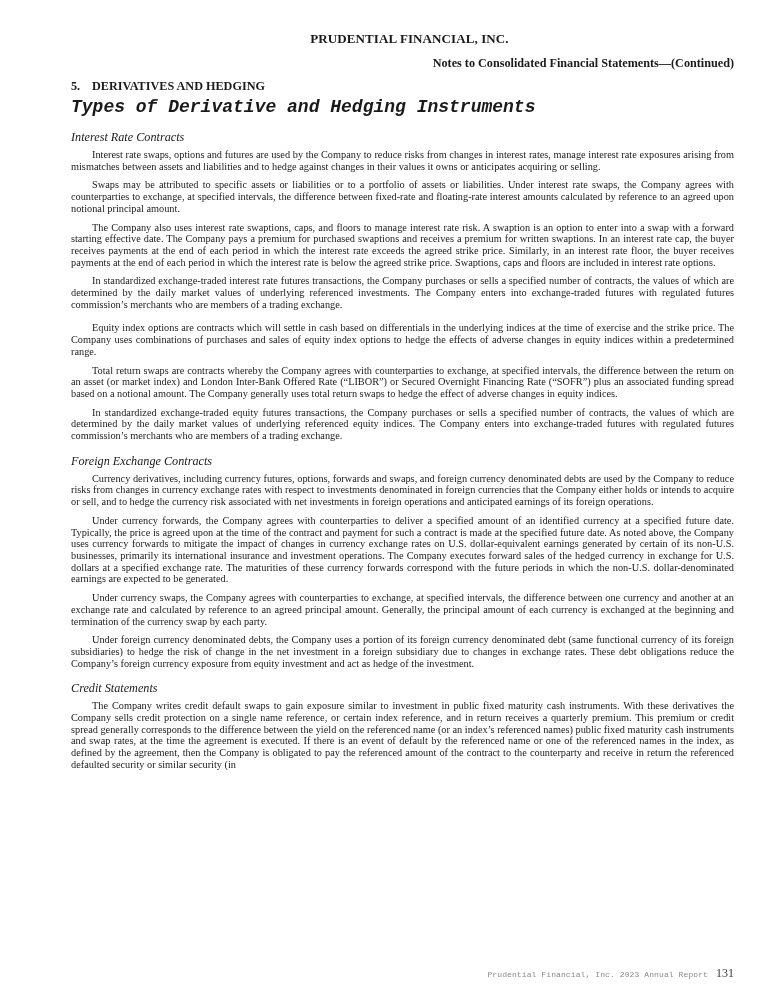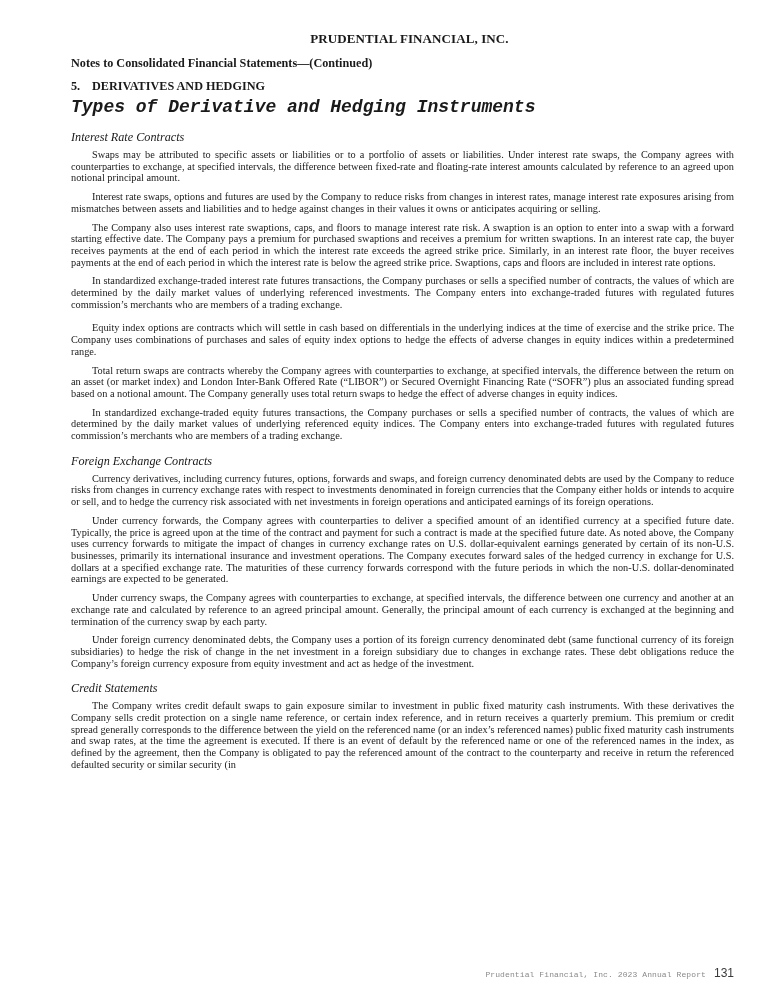--- a/index.html
+++ b/index.html
@@ -29,21 +29,21 @@
       text-align: center;
       font-weight: bold;
       font-size: 13px;
       letter-spacing: 0.1px;
     }
     .notes-title {
       position: absolute;
       top: 56px;
       left: 0;
       width: 663px;
-      text-align: left;
+      text-align: right;
       font-weight: bold;
       font-size: 12.2px;
     }
     .flow {
       position: absolute;
       top: 79px;
       left: 0;
       width: 663px;
     }
     .section-heading {
@@ -89,42 +89,42 @@
       align-items: baseline;
       gap: 8px;
     }
     .footer-text {
       font-family: Liberation Mono, monospace;
       font-size: 8px;
       color: #8a8a8a;
       letter-spacing: 0.1px;
     }
     .footer-page {
-      font-family: Liberation Sans, sans-serif;
+      font-family: Liberation Serif, serif;
       font-size: 12px;
       color: #3a3a3a;
     }
   </style>
 </head>
 <body>
 
 <div class="page">
   <div class="company-title">PRUDENTIAL FINANCIAL, INC.</div>
   <div class="notes-title">Notes to Consolidated Financial Statements—(Continued)</div>
 
   <div class="flow">
     <div class="section-heading">
       <span class="num">5.</span><span>DERIVATIVES AND HEDGING</span>
     </div>
     <div class="sub-heading">Types of Derivative and Hedging Instruments</div>
 
     <div class="group">
       <div class="group-heading">Interest Rate Contracts</div>
+      <p class="para">Interest rate swaps, options and futures are used by the Company to reduce risks from changes in interest rates, manage interest rate exposures arising from mismatches between assets and liabilities and to hedge against changes in their values it owns or anticipates acquiring or selling.</p>
       <p class="para">Swaps may be attributed to specific assets or liabilities or to a portfolio of assets or liabilities. Under interest rate swaps, the Company agrees with counterparties to exchange, at specified intervals, the difference between fixed-rate and floating-rate interest amounts calculated by reference to an agreed upon notional principal amount.</p>
-      <p class="para">Interest rate swaps, options and futures are used by the Company to reduce risks from changes in interest rates, manage interest rate exposures arising from mismatches between assets and liabilities and to hedge against changes in their values it owns or anticipates acquiring or selling.</p>
       <p class="para">The Company also uses interest rate swaptions, caps, and floors to manage interest rate risk. A swaption is an option to enter into a swap with a forward starting effective date. The Company pays a premium for purchased swaptions and receives a premium for written swaptions. In an interest rate cap, the buyer receives payments at the end of each period in which the interest rate exceeds the agreed strike price. Similarly, in an interest rate floor, the buyer receives payments at the end of each period in which the interest rate is below the agreed strike price. Swaptions, caps and floors are included in interest rate options.</p>
       <p class="para">In standardized exchange-traded interest rate futures transactions, the Company purchases or sells a specified number of contracts, the values of which are determined by the daily market values of underlying referenced investments. The Company enters into exchange-traded futures with regulated futures commission’s merchants who are members of a trading exchange.</p>
     </div>
 
     <div class="group">
       <p class="para">Equity index options are contracts which will settle in cash based on differentials in the underlying indices at the time of exercise and the strike price. The Company uses combinations of purchases and sales of equity index options to hedge the effects of adverse changes in equity indices within a predetermined range.</p>
       <p class="para">Total return swaps are contracts whereby the Company agrees with counterparties to exchange, at specified intervals, the difference between the return on an asset (or market index) and London Inter-Bank Offered Rate (“LIBOR”) or Secured Overnight Financing Rate (“SOFR”) plus an associated funding spread based on a notional amount. The Company generally uses total return swaps to hedge the effect of adverse changes in equity indices.</p>
       <p class="para">In standardized exchange-traded equity futures transactions, the Company purchases or sells a specified number of contracts, the values of which are determined by the daily market values of underlying referenced equity indices. The Company enters into exchange-traded futures with regulated futures commission’s merchants who are members of a trading exchange.</p>
     </div>
 

